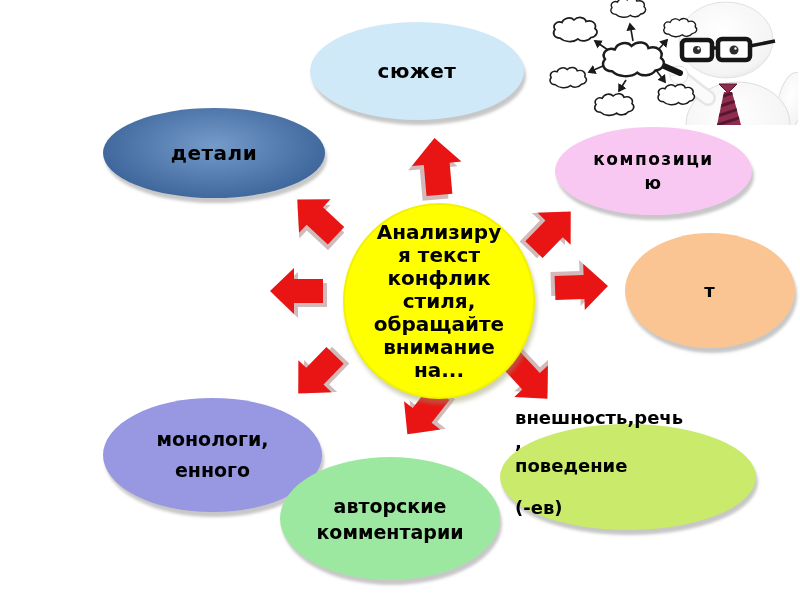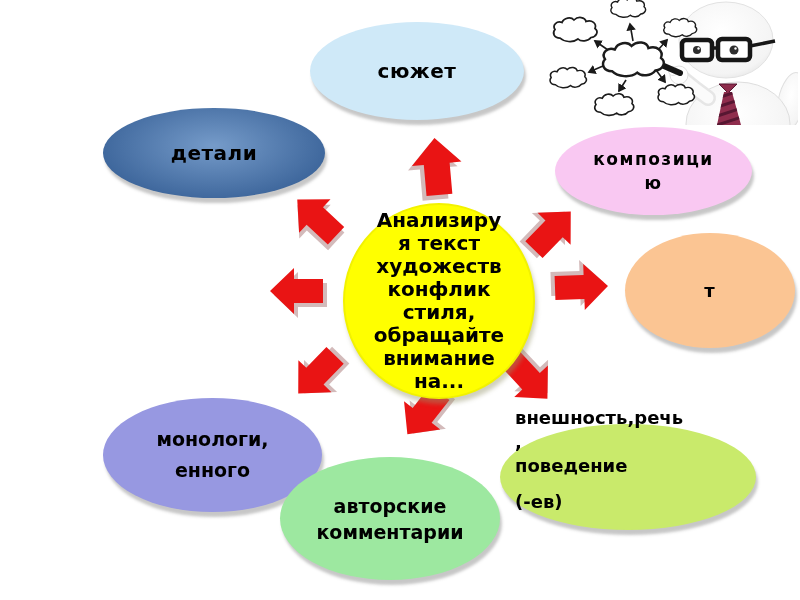--- a/index.html
+++ b/index.html
@@ -13,21 +13,21 @@
   .node-details{left:103px;top:108px;width:222px;height:90px; font-size:20px;letter-spacing:.5px;
                 background-image:radial-gradient(ellipse at 50% 42%,rgba(255,255,255,.30),rgba(0,10,40,.28));}
   .node-language{left:45px;top:250px;width:182px;height:98px;font-size:18px;line-height:24px;}
   .node-composition{left:555px;top:127px;width:197px;height:88px;font-size:17px;line-height:24px;letter-spacing:1.5px;}
   .node-conflict{left:625px;top:233px;width:170px;height:115px;font-size:18px;line-height:26px;letter-spacing:1px;}
   .node-monologues{left:103px;top:398px;width:219px;height:114px;font-size:19px;line-height:31px;}
   .node-author{left:280px;top:457px;width:220px;height:123px;font-size:19px;line-height:26px;}
   .node-appearance{left:500px;top:424px;width:256px;height:106px;}
   .appearance-text{position:absolute;left:515px;top:406px;width:240px;font-size:18px;
                    line-height:24px;text-align:left;z-index:3;}
-  .appearance-text .gap{margin-top:12px;}
+  .appearance-text .gap{margin-top:18px;}
   .center-node{left:343px;top:203px;width:188px;height:192px;border-radius:50%;
                font-size:20px;line-height:23px;z-index:2;border:2px solid #f2f200;
                box-shadow:2px 5px 4px rgba(150,150,110,.45);}
   .arrow-layer{position:absolute;left:0;top:0;z-index:1;pointer-events:none;}
   .illustration{position:absolute;left:548px;top:0;z-index:0;}
 </style>
 </head>
 <body>
 
 <div class="slide">
@@ -176,21 +176,20 @@
   <div class="appearance-text">
     <div>внешность,речь</div>
     <div>,</div>
     <div>поведение</div>
     <div class="gap">(-ев)</div>
   </div>
 
   <div class="ellipse center-node" style="background-color: rgb(255, 255, 0);">
     <div>Анализиру</div>
     <div>я текст</div>
-    <div>художеств</div>
     <div>конфлик</div>
     <div>стиля,</div>
     <div>обращайте</div>
     <div>внимание</div>
     <div>на...</div>
   </div>
 
 </div>
 
 </body></html>

